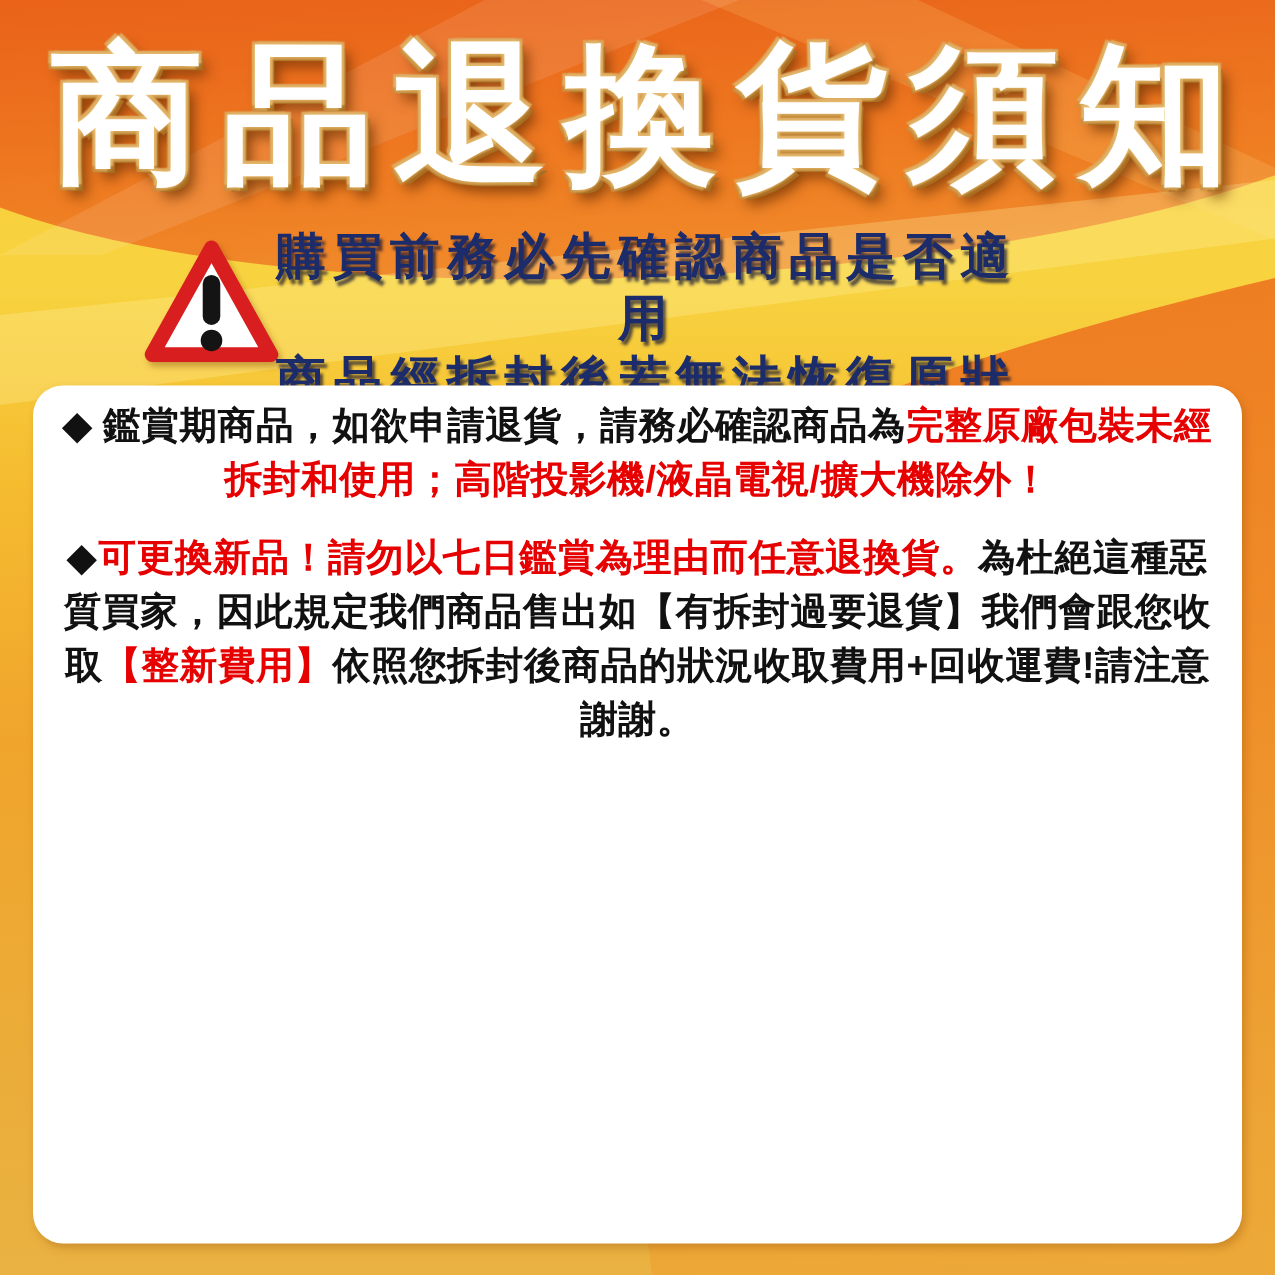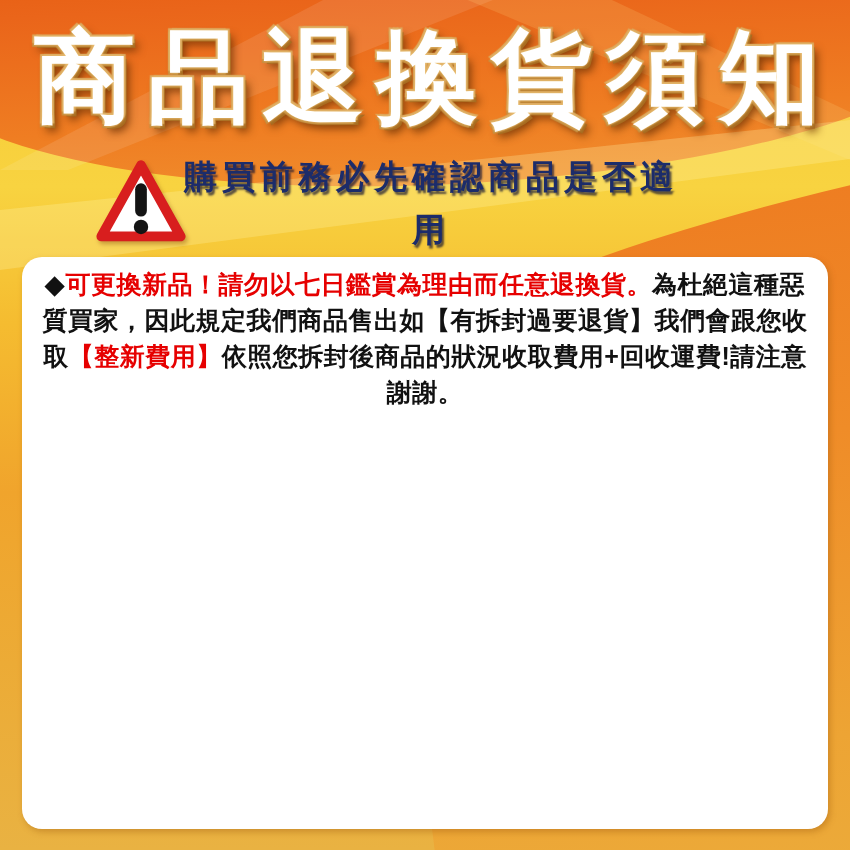--- a/index.html
+++ b/index.html
@@ -46,21 +46,21 @@
       -2px 2px 1px #c68e3e, 3px 3px 0 #a86c20,
       5px 6px 9px rgba(110,50,5,.85);
   }
   
   .warning-icon{position:absolute;left:96px;top:156px;
     filter:drop-shadow(2px 3px 2px rgba(110,45,0,.35));}
   .warning-lines{
     position:absolute;left:178px;top:150px;width:506px;
     text-align:center;
     font-family:"DejaVu Serif",serif;font-weight:bold;
-    font-size:33px;line-height:53px;letter-spacing:5px;
+    font-size:33px;line-height:41px;letter-spacing:5px;
     color:#1c2c6a;
     text-shadow:2px 3px 2px rgba(12,14,48,.68);
   }
   
   .notice-box{
     position:absolute;left:22px;top:257px;width:806px;height:572px;
     box-sizing:border-box;padding:9px 16px;overflow:hidden;
     background:#ffffff;border-radius:20px;
     box-shadow:2px 3px 6px rgba(150,80,10,.35);
   }
@@ -103,16 +103,17 @@
       <circle cx="50" cy="75.5" r="8" fill="#141414"></circle>
     </svg>
   </span>
 
   <div class="warning-lines">
     <div>購買前務必先確認商品是否適用</div>
     <div>商品經拆封後若無法恢復原狀需</div>
   </div>
 
   <div class="notice-box" id="notice-box">
+      <div class="notice-item"><span class="bullet">◆</span><span class="seg black">鑑賞期商品，如欲申請退貨，請務必確認商品為</span><span class="seg red">完整原廠包裝未經拆封和使用；高階投影機/液晶電視/擴大機除外！</span></div>
       <div class="notice-item"><span class="bullet">◆</span><span class="seg red">可更換新品！請勿以七日鑑賞為理由而任意退換貨。</span><span class="seg black">為杜絕這種惡質買家，因此規定我們商品售出如【有拆封過要退貨】我們會跟您收取</span><span class="seg red">【整新費用】</span><span class="seg black">依照您拆封後商品的狀況收取費用+回收運費!請注意謝謝。</span></div>
     </div>
 
 </div>
 
 </body></html>

